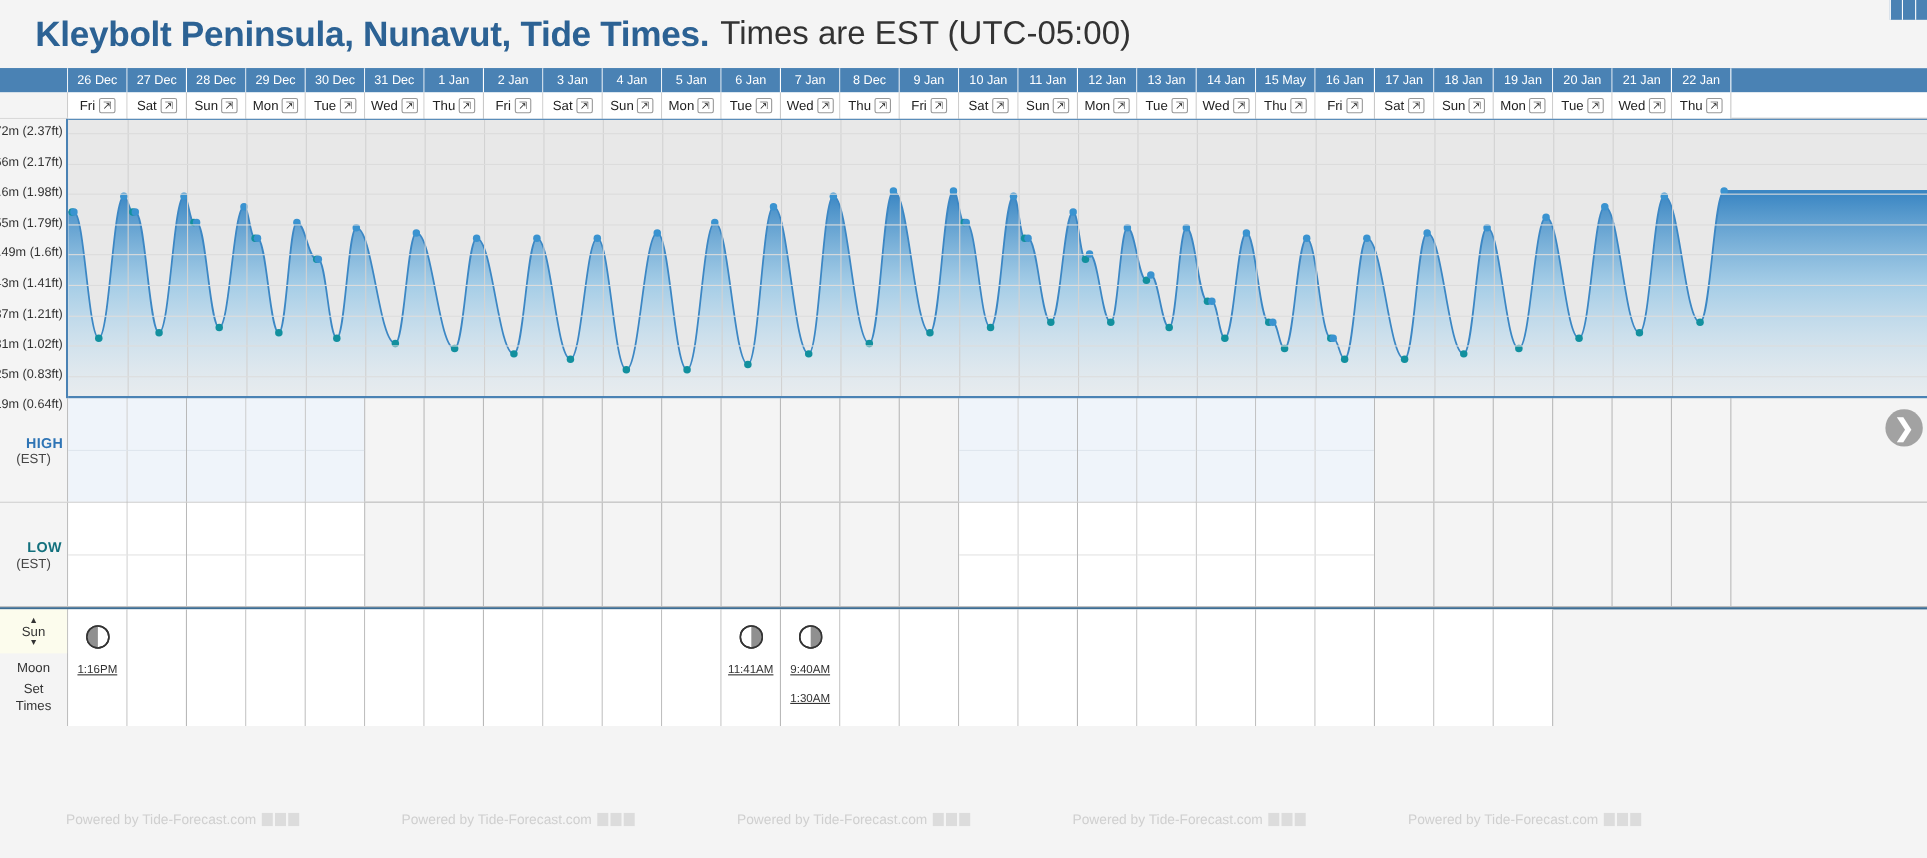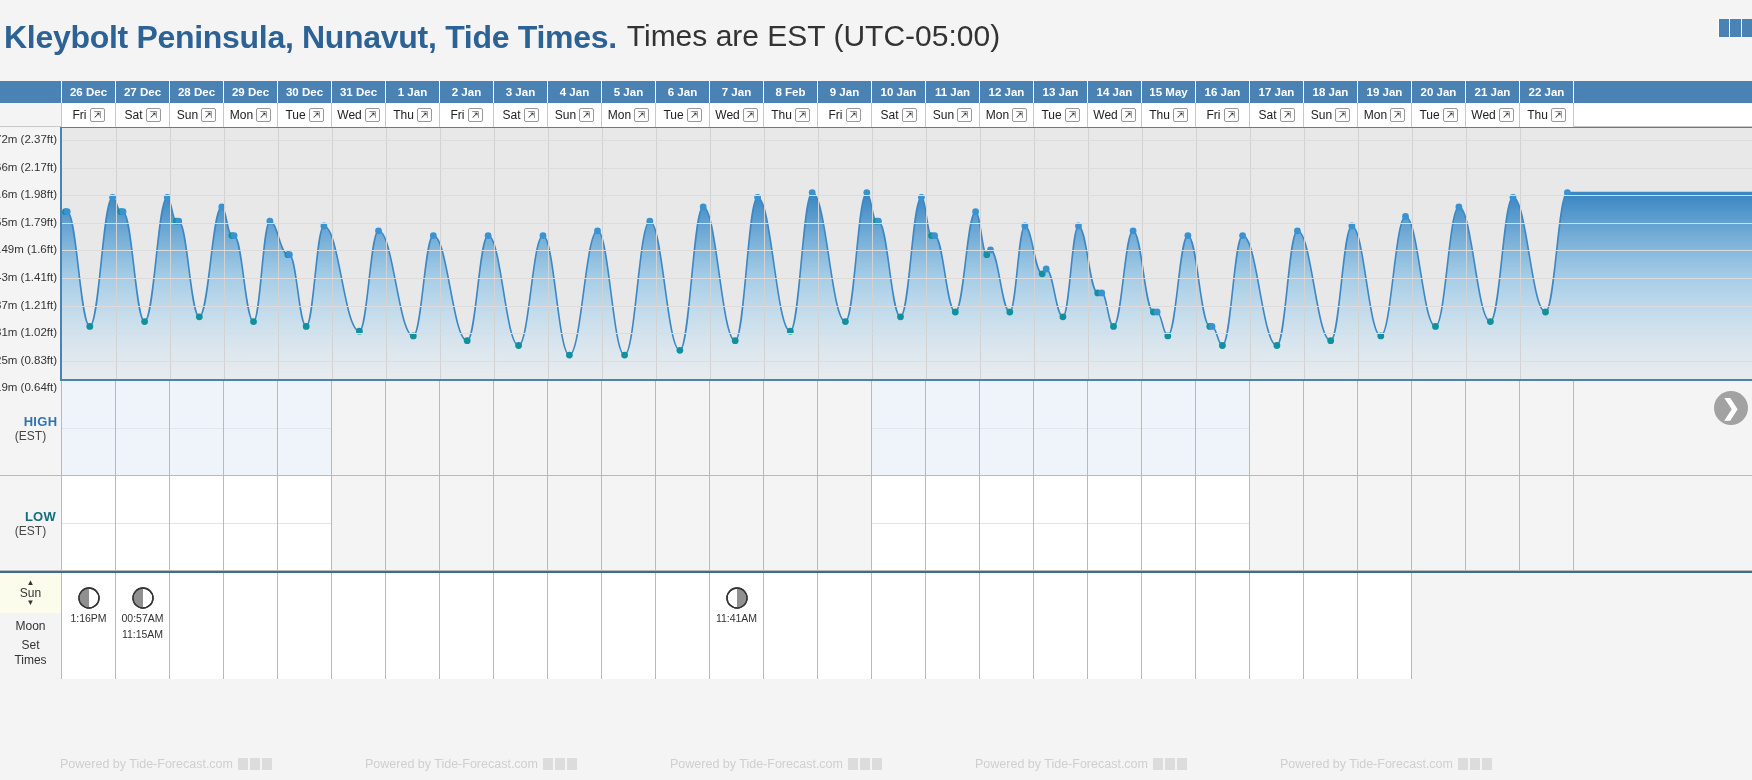--- a/index.html
+++ b/index.html
@@ -6,34 +6,34 @@
   html, body { margin:0; padding:0; }
   body {
     width:1752px; height:780px;
     background:#f4f4f4;
     font-family:"Liberation Sans", sans-serif;
     overflow:hidden;
   }
   #app { position:relative; width:1752px; height:780px; background:#f4f4f4; }
 
   
-  .title-bar { height:62px; display:flex; align-items:flex-start; padding-left:4px; background:#f4f4f4;margin-top:19px; }
+  .title-bar { height:62px; display:flex; align-items:center; padding-left:32px; background:#f4f4f4; }
   .title-main { font-size:32px; font-weight:bold; color:#2c6294; letter-spacing:-0.3px; white-space:nowrap; }
   .title-sub  { font-size:30px; color:#333; margin-left:10px; white-space:nowrap; }
 
   
   .row { display:flex; width:1752px; }
   .left-col { width:62px; flex:0 0 62px; }
   .daycell  { width:54px; flex:0 0 54px; }
 
   
   .date-row { background:#4a82b4; height:22px; }
   .date-row .left-col { background:#4a82b4; border-right:1px solid #fff; }
   .date-head {
-    background:#4a82b4; color:#fff; font-size:11.5px; font-weight:bold;
+    background:#4a82b4; color:#fff; font-size:11.5px; font-weight:normal;
     display:flex; align-items:center; justify-content:center;
     border-right:1px solid #ffffff; height:22px;
   }
   .dow-row { height:24px; background:#fff; border-bottom:1px solid #c8c8c8; }
   .dow-row .left-col { background:#f4f4f4; border-right:1px solid #c8c8c8; }
   .dow-cell {
     background:#fff; height:24px; display:flex; align-items:center; justify-content:center;
     gap:3px; border-right:1px solid #c8c8c8; font-size:12px; color:#222;
   }
   .expand-ico {
@@ -99,21 +99,21 @@
   }
   .moon-lbl .arrow { font-size:8px; color:#333; line-height:1; }
   .moon-lbl .mtxt { margin-top:6px; font-size:12px; }
   .moon-lbl .mtxt2 { margin-top:5px; font-size:12px; }
   .moon-lbl .mtxt3 { margin-top:1px; font-size:12px; }
   .moon-col {
     width:54px; flex:0 0 54px; border-right:1px solid #b9b9b9; background:#fff;
     display:flex; flex-direction:column; align-items:center; padding-top:14px;
   }
   .moon-ico { width:22px; height:22px; }
-  .moon-time { font-size:10.5px; color:#333; margin-top:3px; line-height:1.25; }
+  .moon-time { font-size:10.5px; color:#333; margin-top:13px; line-height:1.25;text-decoration:underline; }
 
   
   .wm-layer { position:absolute; left:0; right:0; bottom:22px; height:20px; pointer-events:none; }
   .wm {
     position:absolute; font-size:12.5px; color:#cfcfcf; white-space:nowrap;
     display:flex; align-items:center; gap:5px;
   }
   .wm .bars { display:flex; gap:2px; }
   .wm .bars i { display:block; width:10px; height:12px; background:#dcdcdc; }
 
@@ -151,21 +151,21 @@
       <div class="daycell date-head">29 Dec</div>
       <div class="daycell date-head">30 Dec</div>
       <div class="daycell date-head">31 Dec</div>
       <div class="daycell date-head">1 Jan</div>
       <div class="daycell date-head">2 Jan</div>
       <div class="daycell date-head">3 Jan</div>
       <div class="daycell date-head">4 Jan</div>
       <div class="daycell date-head">5 Jan</div>
       <div class="daycell date-head">6 Jan</div>
       <div class="daycell date-head">7 Jan</div>
-      <div class="daycell date-head">8 Feb</div>
+      <div class="daycell date-head">8 Dec</div>
       <div class="daycell date-head">9 Jan</div>
       <div class="daycell date-head">10 Jan</div>
       <div class="daycell date-head">11 Jan</div>
       <div class="daycell date-head">12 Jan</div>
       <div class="daycell date-head">13 Jan</div>
       <div class="daycell date-head">14 Jan</div>
       <div class="daycell date-head">15 May</div>
       <div class="daycell date-head">16 Jan</div>
       <div class="daycell date-head">17 Jan</div>
       <div class="daycell date-head">18 Jan</div>
@@ -973,47 +973,47 @@
       <span class="mtxt3">Times</span>
     </div>
   <div class="moon-col">
         <span class="moon-ico"><svg viewBox="0 0 22 22" width="22" height="22">
             <circle cx="11" cy="11" r="10" fill="#fff" stroke="#333" stroke-width="1.4"></circle>
             <path d="M11 1 A10 10 0 0 0 11 21 Z" fill="#909090"></path>
             <circle cx="11" cy="11" r="10" fill="none" stroke="#333" stroke-width="1.4"></circle>
           </svg></span>
         <div class="moon-time">1:16PM</div>
       </div>
-      <div class="moon-col">
-        <span class="moon-ico"><svg viewBox="0 0 22 22" width="22" height="22">
-            <circle cx="11" cy="11" r="10" fill="#fff" stroke="#333" stroke-width="1.4"></circle>
-            <path d="M11 1 A10 10 0 0 0 11 21 Z" fill="#909090"></path>
-            <circle cx="11" cy="11" r="10" fill="none" stroke="#333" stroke-width="1.4"></circle>
-          </svg></span>
-        <div class="moon-time">00:57AM</div>
-        <div class="moon-time">11:15AM</div>
-      </div>
       <div class="moon-col"></div>
       <div class="moon-col"></div>
       <div class="moon-col"></div>
       <div class="moon-col"></div>
       <div class="moon-col"></div>
       <div class="moon-col"></div>
       <div class="moon-col"></div>
       <div class="moon-col"></div>
       <div class="moon-col"></div>
       <div class="moon-col"></div>
       <div class="moon-col">
         <span class="moon-ico"><svg viewBox="0 0 22 22" width="22" height="22">
             <circle cx="11" cy="11" r="10" fill="#fff" stroke="#333" stroke-width="1.4"></circle>
             <path d="M11 1 A10 10 0 0 1 11 21 Z" fill="#909090"></path>
             <circle cx="11" cy="11" r="10" fill="none" stroke="#333" stroke-width="1.4"></circle>
           </svg></span>
         <div class="moon-time">11:41AM</div>
       </div>
+      <div class="moon-col">
+        <span class="moon-ico"><svg viewBox="0 0 22 22" width="22" height="22">
+            <circle cx="11" cy="11" r="10" fill="#fff" stroke="#333" stroke-width="1.4"></circle>
+            <path d="M11 1 A10 10 0 0 1 11 21 Z" fill="#909090"></path>
+            <circle cx="11" cy="11" r="10" fill="none" stroke="#333" stroke-width="1.4"></circle>
+          </svg></span>
+        <div class="moon-time">9:40AM</div>
+        <div class="moon-time">1:30AM</div>
+      </div>
       <div class="moon-col"></div>
       <div class="moon-col"></div>
       <div class="moon-col"></div>
       <div class="moon-col"></div>
       <div class="moon-col"></div>
       <div class="moon-col"></div>
       <div class="moon-col"></div>
       <div class="moon-col"></div>
       <div class="moon-col"></div>
       <div class="moon-col"></div>

